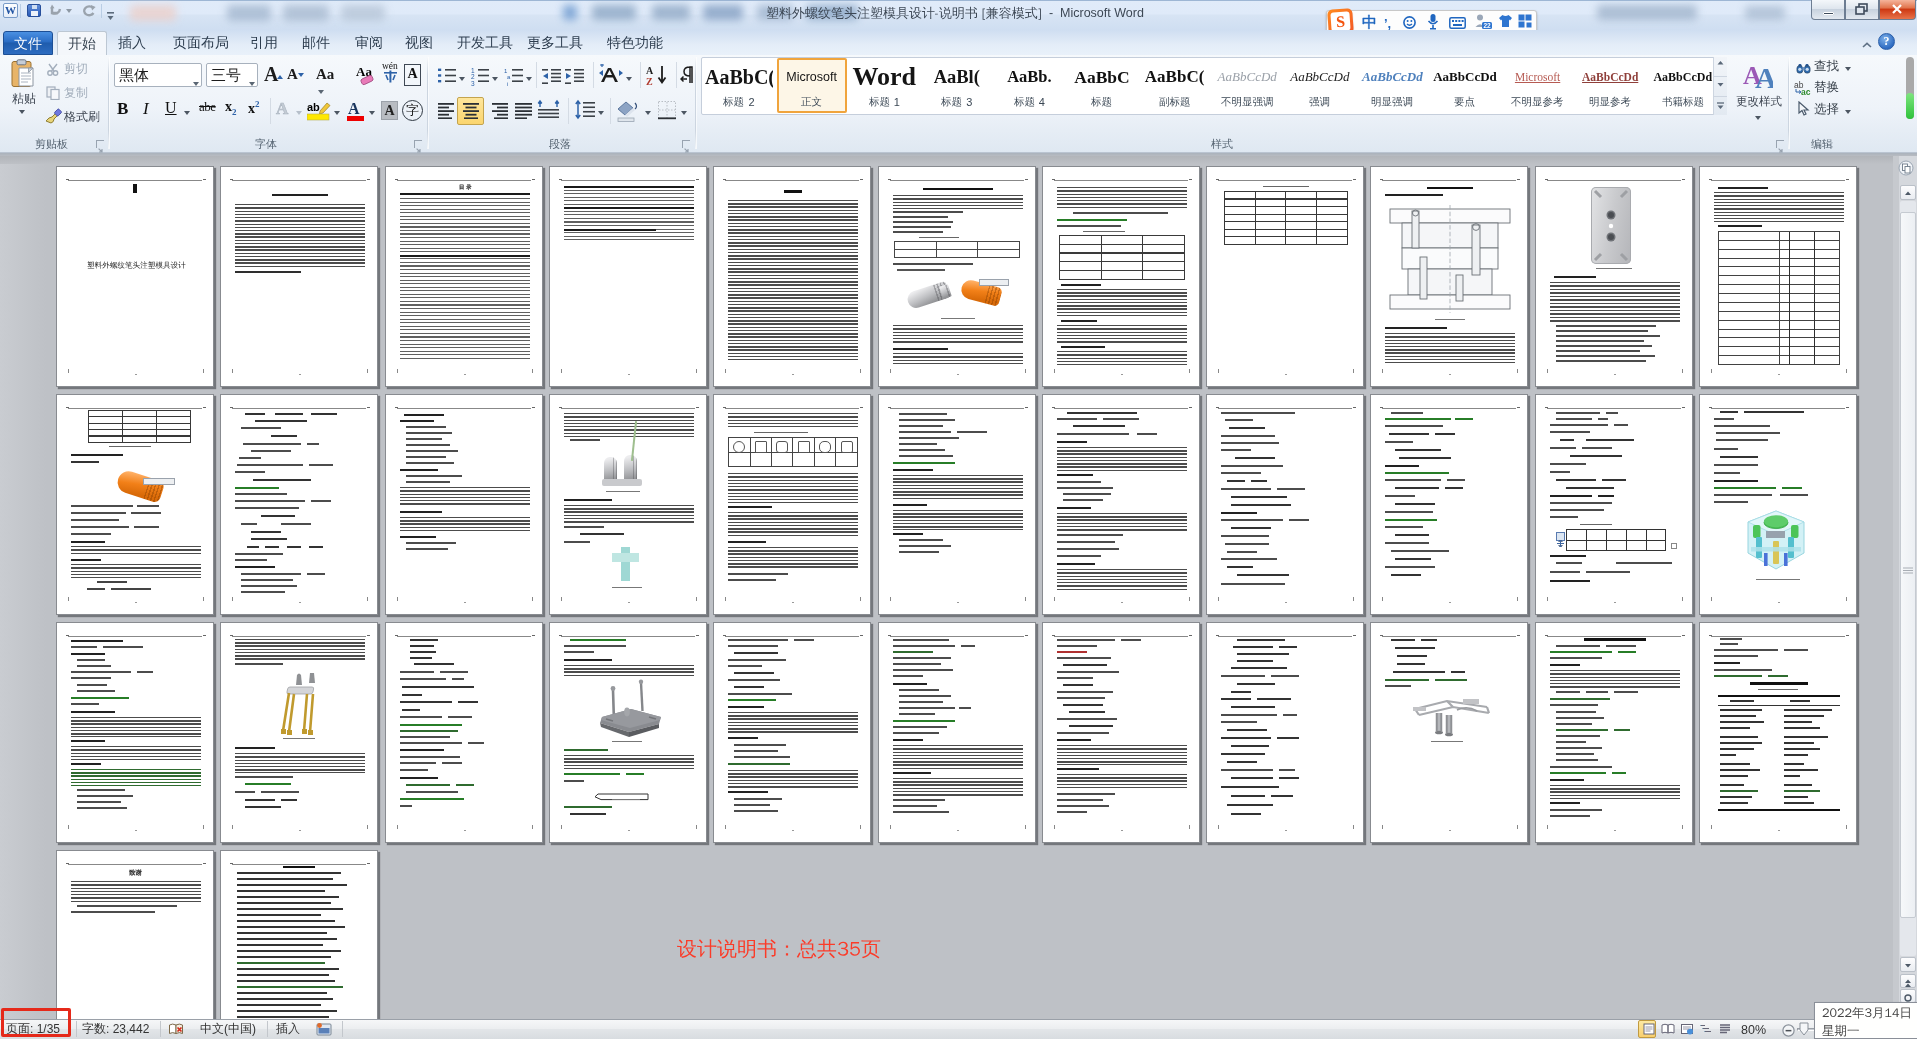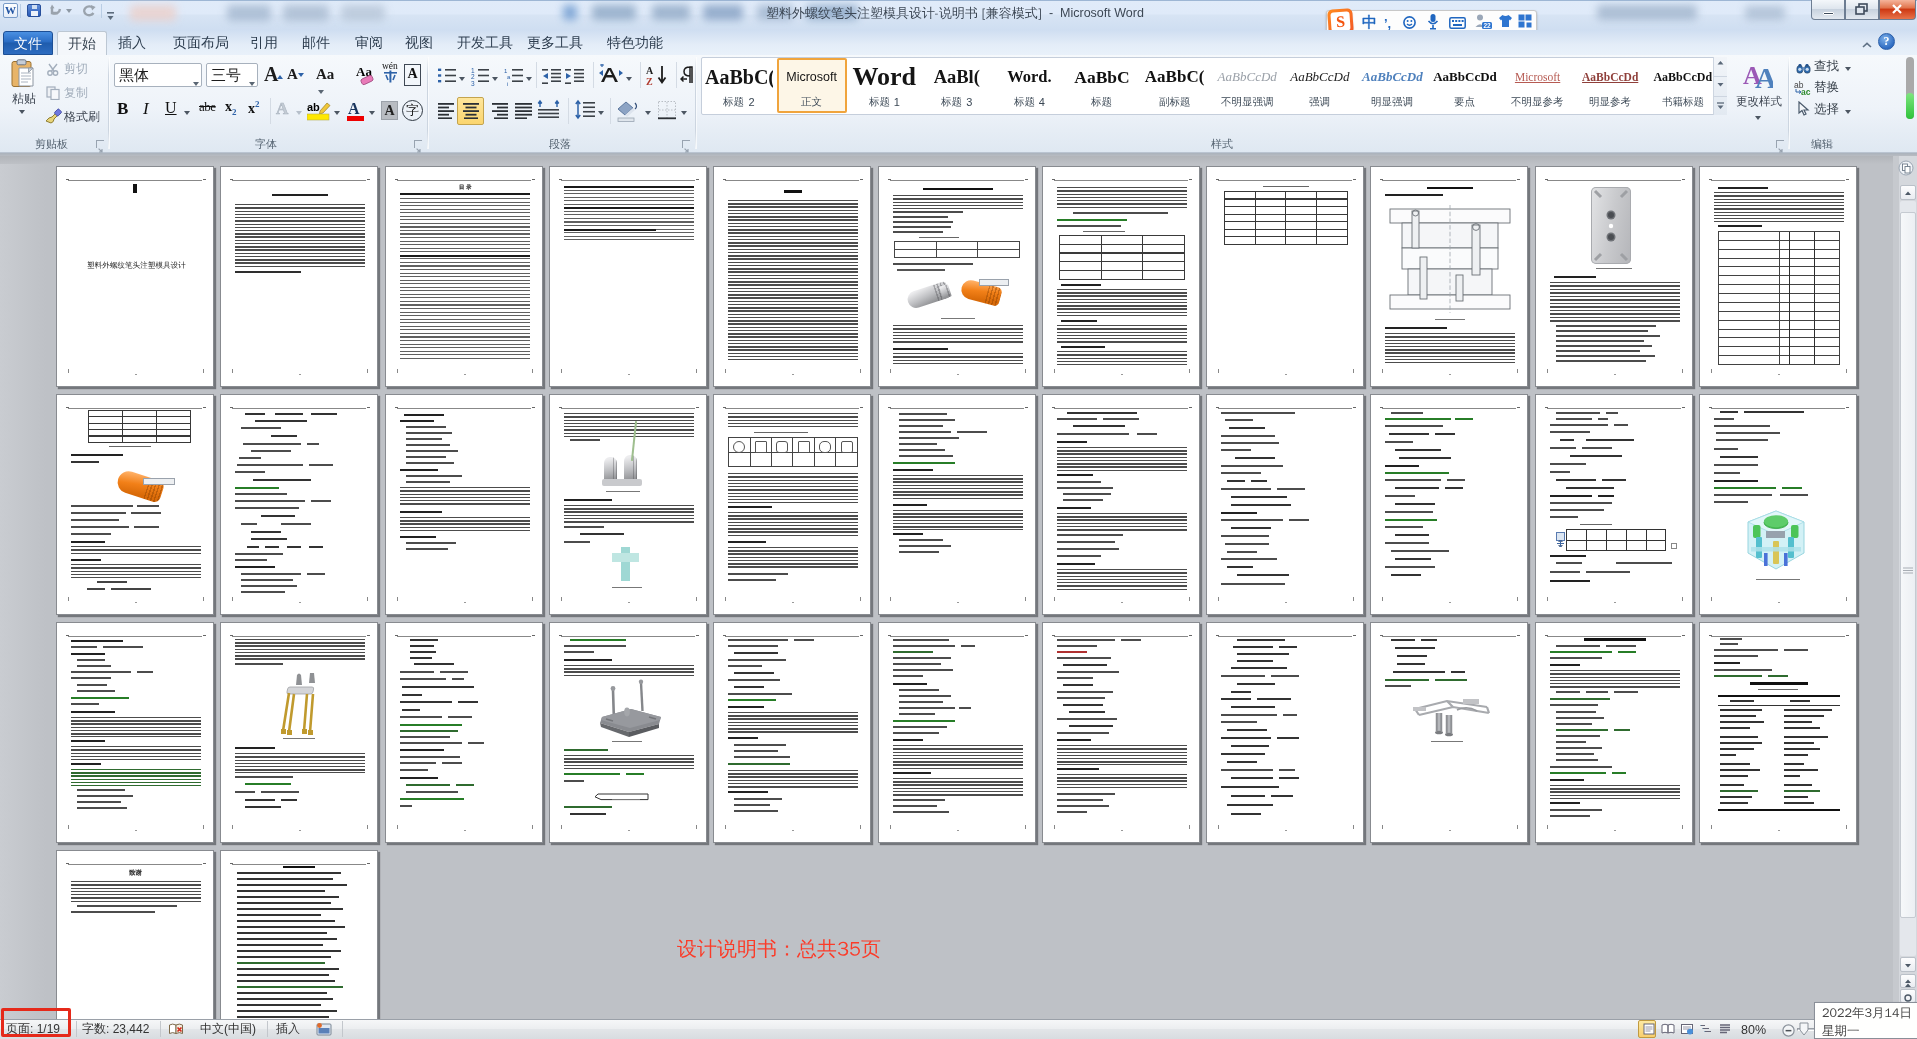--- a/index.html
+++ b/index.html
@@ -414,21 +414,21 @@
       <path fill="#3a4754" d="M10.1 9.2Q10 9.5 10.1 9.9Q9.4 9.8 8.8 9.8H1.4Q0.8 9.8 0.2 9.9Q0.2 9.5 0.2 9.2Q0.8 9.2 1.4 9.2H1.9V5.7Q1.9 4.9 1.8 4.2Q2.2 4.2 2.7 4.2Q2.6 4.9 2.6 5.7V9.2H5V1.8H1.9Q1.3 1.8 0.6 1.9Q0.7 1.5 0.6 1.2Q1.3 1.2 1.9 1.2H8.4Q9.1 1.2 9.7 1.2Q9.6 1.5 9.7 1.9Q9.1 1.8 8.4 1.8H5.7V5H7.8Q8.4 5 9 5Q9 5.3 9 5.6Q8.4 5.6 7.8 5.6H5.7V9.2H8.8Q9.4 9.2 10.1 9.2Z M15.1 7.8Q13.7 6.1 13.2 3.5H12.1Q11.5 3.5 10.8 3.6Q10.8 3.2 10.8 2.9Q11.5 2.9 12.1 2.9H18.9Q19.5 2.9 20.2 2.9Q20.1 3.2 20.2 3.6Q19.5 3.5 18.9 3.5H17.9Q17.7 5.2 16.9 6.7Q16.5 7.3 16.1 7.9Q16.8 8.6 17.8 9.1Q18.9 9.6 20.3 9.7Q20 10 19.9 10.5Q18.6 10.4 17.5 9.8Q16.4 9.2 15.6 8.4Q14.8 9.2 13.7 9.8Q12.5 10.4 11.1 10.6Q11.1 10.1 10.8 9.7Q12.2 9.6 13.3 9Q14.4 8.5 15.1 7.8ZM15.7 2.8Q15 1.8 14.2 1L14.8 0.4Q15.7 1.3 16.4 2.3ZM15.6 7.3Q16 6.8 16.2 6.3Q16.8 5 17 3.5H13.9Q14.4 5.7 15.6 7.3Z"></path>
     </svg></div>
 <div style="position:absolute;left:850.2px;top:62px;width:68px;height:30px;text-align:center;white-space:nowrap;overflow:hidden;line-height:30px;font-family:'Liberation Serif',serif;font-size:26px;color:#151515;font-weight:bold;">Word</div>
 <div style="position:absolute;left:848.2px;top:96px;width:72px;height:14px;text-align:center;white-space:nowrap"><svg class="z" width="22" height="13" viewBox="0 0 22 13">
       <path fill="#3a4754" d="M9.9 8.4 9.2 8.8 8.3 7.2 7.3 5.6 8 5.2 9 6.8ZM5.2 5.3Q5.5 5.5 5.9 5.6Q5.3 7.4 3.8 9.4Q3.5 9.1 3.1 9.1Q3.7 8.3 4.2 7.5Q4.6 6.6 5.2 5.3ZM6.5 9.2V4.3H5.2Q4.6 4.3 4.1 4.3Q4.1 4 4.1 3.7Q4.6 3.7 5.2 3.7H9.1Q9.6 3.7 10.1 3.7Q10.1 4 10.1 4.3Q9.6 4.3 9.1 4.3H7.2V9.5Q7.2 10.6 5.6 10.6H5.5Q5.6 10.1 5.3 9.7Q5.6 9.8 6 9.8Q6.3 9.8 6.4 9.7Q6.5 9.6 6.5 9.2ZM9.3 1.4Q9.3 1.7 9.3 2Q8.8 1.9 8.3 1.9H6Q5.4 1.9 4.9 2Q4.9 1.7 4.9 1.4Q5.4 1.4 6 1.4H8.3Q8.8 1.4 9.3 1.4ZM0.7 8.8Q0.4 8.5 -0 8.5Q0.3 7.9 0.8 7Q1.3 6.2 1.6 5.3Q1.9 4.4 2.2 3.5H1.4Q0.9 3.5 0.3 3.5Q0.4 3.2 0.3 2.8Q0.9 2.9 1.4 2.9H2.3V2.2Q2.3 1.5 2.3 0.7Q2.7 0.8 3.1 0.7Q3 1.5 3 2.2V2.9L4.3 2.8Q4.3 3.2 4.3 3.5L3 3.5V4.7L3.3 4.5Q4 5.5 4.5 6.5L3.8 6.9Q3.6 6.4 3.3 5.9L3 5.5V9.1Q3 9.9 3.1 10.6Q2.7 10.6 2.3 10.6Q2.3 9.9 2.3 9.1V5.2Q1.6 7.4 0.7 8.8Z M19.7 9.2Q19 8.2 17.9 7.6L18.3 7Q19.5 7.7 20.3 8.8ZM17.3 6.1V5.3Q17.3 4.6 17.3 3.9Q17.6 4 18 3.9Q18 4.6 18 5.3V6.1Q18 7.2 17.3 8.1Q16.6 9 15.6 9.3Q15.5 8.9 15.1 8.7Q16 8.6 16.6 7.8Q17.3 7.1 17.3 6.1ZM16.6 7.3Q16.2 7.3 15.8 7.3Q15.9 6.7 15.9 6V2.6Q16.3 2.6 16.7 2.6L17.2 1.3H16.3Q15.9 1.3 15.4 1.4Q15.5 1.1 15.4 0.9Q15.9 0.9 16.3 0.9H18.8Q19.2 0.9 19.7 0.9Q19.7 1.1 19.7 1.4Q19.2 1.3 18.8 1.3H18L17.5 2.6H19.5V7.3H18.9V3.1H16.5V6Q16.5 6.7 16.6 7.3ZM13.1 5.9H11.9Q11.5 5.9 11 5.9Q11.1 5.7 11 5.4Q11.5 5.4 11.9 5.4H14.7Q15.1 5.4 15.6 5.4Q15.5 5.7 15.6 5.9Q15.1 5.9 14.7 5.9H13.8V7.2L14.6 7.2Q15.1 7.2 15.5 7.2Q15.5 7.4 15.5 7.6L14.5 7.6Q14.1 7.6 13.8 7.6V9H13.3Q13.9 9.3 14.3 9.4Q15.4 9.7 16.4 9.7L18.1 9.8Q19.7 9.8 20.3 9.8Q20 10.1 20 10.5L17.1 10.4Q16.6 10.4 15.9 10.4Q15.3 10.3 14.9 10.2Q14.5 10.2 14.1 10.1Q13 9.8 12.3 9.1Q11.9 9.8 11.2 10.4Q11 10.1 10.7 10Q11.1 9.8 11.4 9.4Q11.7 9 11.8 8.5Q11.8 8.4 11.7 8.3L11.9 8.2Q11.9 7.9 11.8 7.4Q11.7 6.9 11.7 6.6Q12.1 6.5 12.5 6.4Q12.5 6.6 12.5 7.1Q12.6 7.7 12.5 8.3Q12.8 8.7 13.1 8.9ZM12 4.5Q12.1 2.7 12 0.9H14.8Q14.7 2.7 14.8 4.5ZM12.6 1.3V2.4H14.2V1.3ZM12.6 2.8V4.1H14.2V2.8Z"></path>
     </svg><span style="font-size:11px;color:#3a4754;vertical-align:top;line-height:13px"> 1</span></div>
 <div style="position:absolute;left:922.8px;top:62px;width:68px;height:30px;text-align:center;white-space:nowrap;overflow:hidden;line-height:30px;font-family:'Liberation Serif',serif;font-size:18.5px;color:#151515;font-weight:bold;">AaBl(</div>
 <div style="position:absolute;left:920.8px;top:96px;width:72px;height:14px;text-align:center;white-space:nowrap"><svg class="z" width="22" height="13" viewBox="0 0 22 13">
       <path fill="#3a4754" d="M9.9 8.4 9.2 8.8 8.3 7.2 7.3 5.6 8 5.2 9 6.8ZM5.2 5.3Q5.5 5.5 5.9 5.6Q5.3 7.4 3.8 9.4Q3.5 9.1 3.1 9.1Q3.7 8.3 4.2 7.5Q4.6 6.6 5.2 5.3ZM6.5 9.2V4.3H5.2Q4.6 4.3 4.1 4.3Q4.1 4 4.1 3.7Q4.6 3.7 5.2 3.7H9.1Q9.6 3.7 10.1 3.7Q10.1 4 10.1 4.3Q9.6 4.3 9.1 4.3H7.2V9.5Q7.2 10.6 5.6 10.6H5.5Q5.6 10.1 5.3 9.7Q5.6 9.8 6 9.8Q6.3 9.8 6.4 9.7Q6.5 9.6 6.5 9.2ZM9.3 1.4Q9.3 1.7 9.3 2Q8.8 1.9 8.3 1.9H6Q5.4 1.9 4.9 2Q4.9 1.7 4.9 1.4Q5.4 1.4 6 1.4H8.3Q8.8 1.4 9.3 1.4ZM0.7 8.8Q0.4 8.5 -0 8.5Q0.3 7.9 0.8 7Q1.3 6.2 1.6 5.3Q1.9 4.4 2.2 3.5H1.4Q0.9 3.5 0.3 3.5Q0.4 3.2 0.3 2.8Q0.9 2.9 1.4 2.9H2.3V2.2Q2.3 1.5 2.3 0.7Q2.7 0.8 3.1 0.7Q3 1.5 3 2.2V2.9L4.3 2.8Q4.3 3.2 4.3 3.5L3 3.5V4.7L3.3 4.5Q4 5.5 4.5 6.5L3.8 6.9Q3.6 6.4 3.3 5.9L3 5.5V9.1Q3 9.9 3.1 10.6Q2.7 10.6 2.3 10.6Q2.3 9.9 2.3 9.1V5.2Q1.6 7.4 0.7 8.8Z M19.7 9.2Q19 8.2 17.9 7.6L18.3 7Q19.5 7.7 20.3 8.8ZM17.3 6.1V5.3Q17.3 4.6 17.3 3.9Q17.6 4 18 3.9Q18 4.6 18 5.3V6.1Q18 7.2 17.3 8.1Q16.6 9 15.6 9.3Q15.5 8.9 15.1 8.7Q16 8.6 16.6 7.8Q17.3 7.1 17.3 6.1ZM16.6 7.3Q16.2 7.3 15.8 7.3Q15.9 6.7 15.9 6V2.6Q16.3 2.6 16.7 2.6L17.2 1.3H16.3Q15.9 1.3 15.4 1.4Q15.5 1.1 15.4 0.9Q15.9 0.9 16.3 0.9H18.8Q19.2 0.9 19.7 0.9Q19.7 1.1 19.7 1.4Q19.2 1.3 18.8 1.3H18L17.5 2.6H19.5V7.3H18.9V3.1H16.5V6Q16.5 6.7 16.6 7.3ZM13.1 5.9H11.9Q11.5 5.9 11 5.9Q11.1 5.7 11 5.4Q11.5 5.4 11.9 5.4H14.7Q15.1 5.4 15.6 5.4Q15.5 5.7 15.6 5.9Q15.1 5.9 14.7 5.9H13.8V7.2L14.6 7.2Q15.1 7.2 15.5 7.2Q15.5 7.4 15.5 7.6L14.5 7.6Q14.1 7.6 13.8 7.6V9H13.3Q13.9 9.3 14.3 9.4Q15.4 9.7 16.4 9.7L18.1 9.8Q19.7 9.8 20.3 9.8Q20 10.1 20 10.5L17.1 10.4Q16.6 10.4 15.9 10.4Q15.3 10.3 14.9 10.2Q14.5 10.2 14.1 10.1Q13 9.8 12.3 9.1Q11.9 9.8 11.2 10.4Q11 10.1 10.7 10Q11.1 9.8 11.4 9.4Q11.7 9 11.8 8.5Q11.8 8.4 11.7 8.3L11.9 8.2Q11.9 7.9 11.8 7.4Q11.7 6.9 11.7 6.6Q12.1 6.5 12.5 6.4Q12.5 6.6 12.5 7.1Q12.6 7.7 12.5 8.3Q12.8 8.7 13.1 8.9ZM12 4.5Q12.1 2.7 12 0.9H14.8Q14.7 2.7 14.8 4.5ZM12.6 1.3V2.4H14.2V1.3ZM12.6 2.8V4.1H14.2V2.8Z"></path>
     </svg><span style="font-size:11px;color:#3a4754;vertical-align:top;line-height:13px"> 3</span></div>
-<div style="position:absolute;left:995.4px;top:62px;width:68px;height:30px;text-align:center;white-space:nowrap;overflow:hidden;line-height:30px;font-family:'Liberation Serif',serif;font-size:16.5px;color:#111;font-weight:bold;">Word.</div>
+<div style="position:absolute;left:995.4px;top:62px;width:68px;height:30px;text-align:center;white-space:nowrap;overflow:hidden;line-height:30px;font-family:'Liberation Serif',serif;font-size:16.5px;color:#111;font-weight:bold;">AaBb.</div>
 <div style="position:absolute;left:993.4px;top:96px;width:72px;height:14px;text-align:center;white-space:nowrap"><svg class="z" width="22" height="13" viewBox="0 0 22 13">
       <path fill="#3a4754" d="M9.9 8.4 9.2 8.8 8.3 7.2 7.3 5.6 8 5.2 9 6.8ZM5.2 5.3Q5.5 5.5 5.9 5.6Q5.3 7.4 3.8 9.4Q3.5 9.1 3.1 9.1Q3.7 8.3 4.2 7.5Q4.6 6.6 5.2 5.3ZM6.5 9.2V4.3H5.2Q4.6 4.3 4.1 4.3Q4.1 4 4.1 3.7Q4.6 3.7 5.2 3.7H9.1Q9.6 3.7 10.1 3.7Q10.1 4 10.1 4.3Q9.6 4.3 9.1 4.3H7.2V9.5Q7.2 10.6 5.6 10.6H5.5Q5.6 10.1 5.3 9.7Q5.6 9.8 6 9.8Q6.3 9.8 6.4 9.7Q6.5 9.6 6.5 9.2ZM9.3 1.4Q9.3 1.7 9.3 2Q8.8 1.9 8.3 1.9H6Q5.4 1.9 4.9 2Q4.9 1.7 4.9 1.4Q5.4 1.4 6 1.4H8.3Q8.8 1.4 9.3 1.4ZM0.7 8.8Q0.4 8.5 -0 8.5Q0.3 7.9 0.8 7Q1.3 6.2 1.6 5.3Q1.9 4.4 2.2 3.5H1.4Q0.9 3.5 0.3 3.5Q0.4 3.2 0.3 2.8Q0.9 2.9 1.4 2.9H2.3V2.2Q2.3 1.5 2.3 0.7Q2.7 0.8 3.1 0.7Q3 1.5 3 2.2V2.9L4.3 2.8Q4.3 3.2 4.3 3.5L3 3.5V4.7L3.3 4.5Q4 5.5 4.5 6.5L3.8 6.9Q3.6 6.4 3.3 5.9L3 5.5V9.1Q3 9.9 3.1 10.6Q2.7 10.6 2.3 10.6Q2.3 9.9 2.3 9.1V5.2Q1.6 7.4 0.7 8.8Z M19.7 9.2Q19 8.2 17.9 7.6L18.3 7Q19.5 7.7 20.3 8.8ZM17.3 6.1V5.3Q17.3 4.6 17.3 3.9Q17.6 4 18 3.9Q18 4.6 18 5.3V6.1Q18 7.2 17.3 8.1Q16.6 9 15.6 9.3Q15.5 8.9 15.1 8.7Q16 8.6 16.6 7.8Q17.3 7.1 17.3 6.1ZM16.6 7.3Q16.2 7.3 15.8 7.3Q15.9 6.7 15.9 6V2.6Q16.3 2.6 16.7 2.6L17.2 1.3H16.3Q15.9 1.3 15.4 1.4Q15.5 1.1 15.4 0.9Q15.9 0.9 16.3 0.9H18.8Q19.2 0.9 19.7 0.9Q19.7 1.1 19.7 1.4Q19.2 1.3 18.8 1.3H18L17.5 2.6H19.5V7.3H18.9V3.1H16.5V6Q16.5 6.7 16.6 7.3ZM13.1 5.9H11.9Q11.5 5.9 11 5.9Q11.1 5.7 11 5.4Q11.5 5.4 11.9 5.4H14.7Q15.1 5.4 15.6 5.4Q15.5 5.7 15.6 5.9Q15.1 5.9 14.7 5.9H13.8V7.2L14.6 7.2Q15.1 7.2 15.5 7.2Q15.5 7.4 15.5 7.6L14.5 7.6Q14.1 7.6 13.8 7.6V9H13.3Q13.9 9.3 14.3 9.4Q15.4 9.7 16.4 9.7L18.1 9.8Q19.7 9.8 20.3 9.8Q20 10.1 20 10.5L17.1 10.4Q16.6 10.4 15.9 10.4Q15.3 10.3 14.9 10.2Q14.5 10.2 14.1 10.1Q13 9.8 12.3 9.1Q11.9 9.8 11.2 10.4Q11 10.1 10.7 10Q11.1 9.8 11.4 9.4Q11.7 9 11.8 8.5Q11.8 8.4 11.7 8.3L11.9 8.2Q11.9 7.9 11.8 7.4Q11.7 6.9 11.7 6.6Q12.1 6.5 12.5 6.4Q12.5 6.6 12.5 7.1Q12.6 7.7 12.5 8.3Q12.8 8.7 13.1 8.9ZM12 4.5Q12.1 2.7 12 0.9H14.8Q14.7 2.7 14.8 4.5ZM12.6 1.3V2.4H14.2V1.3ZM12.6 2.8V4.1H14.2V2.8Z"></path>
     </svg><span style="font-size:11px;color:#3a4754;vertical-align:top;line-height:13px"> 4</span></div>
 <div style="position:absolute;left:1068px;top:62px;width:68px;height:30px;text-align:center;white-space:nowrap;overflow:hidden;line-height:30px;font-family:'Liberation Serif',serif;font-size:17.5px;color:#111;font-weight:bold;">AaBbC</div>
 <div style="position:absolute;left:1066px;top:96px;width:72px;height:14px;text-align:center;white-space:nowrap"><svg class="z" width="22" height="13" viewBox="0 0 22 13">
       <path fill="#3a4754" d="M9.9 8.4 9.2 8.8 8.3 7.2 7.3 5.6 8 5.2 9 6.8ZM5.2 5.3Q5.5 5.5 5.9 5.6Q5.3 7.4 3.8 9.4Q3.5 9.1 3.1 9.1Q3.7 8.3 4.2 7.5Q4.6 6.6 5.2 5.3ZM6.5 9.2V4.3H5.2Q4.6 4.3 4.1 4.3Q4.1 4 4.1 3.7Q4.6 3.7 5.2 3.7H9.1Q9.6 3.7 10.1 3.7Q10.1 4 10.1 4.3Q9.6 4.3 9.1 4.3H7.2V9.5Q7.2 10.6 5.6 10.6H5.5Q5.6 10.1 5.3 9.7Q5.6 9.8 6 9.8Q6.3 9.8 6.4 9.7Q6.5 9.6 6.5 9.2ZM9.3 1.4Q9.3 1.7 9.3 2Q8.8 1.9 8.3 1.9H6Q5.4 1.9 4.9 2Q4.9 1.7 4.9 1.4Q5.4 1.4 6 1.4H8.3Q8.8 1.4 9.3 1.4ZM0.7 8.8Q0.4 8.5 -0 8.5Q0.3 7.9 0.8 7Q1.3 6.2 1.6 5.3Q1.9 4.4 2.2 3.5H1.4Q0.9 3.5 0.3 3.5Q0.4 3.2 0.3 2.8Q0.9 2.9 1.4 2.9H2.3V2.2Q2.3 1.5 2.3 0.7Q2.7 0.8 3.1 0.7Q3 1.5 3 2.2V2.9L4.3 2.8Q4.3 3.2 4.3 3.5L3 3.5V4.7L3.3 4.5Q4 5.5 4.5 6.5L3.8 6.9Q3.6 6.4 3.3 5.9L3 5.5V9.1Q3 9.9 3.1 10.6Q2.7 10.6 2.3 10.6Q2.3 9.9 2.3 9.1V5.2Q1.6 7.4 0.7 8.8Z M19.7 9.2Q19 8.2 17.9 7.6L18.3 7Q19.5 7.7 20.3 8.8ZM17.3 6.1V5.3Q17.3 4.6 17.3 3.9Q17.6 4 18 3.9Q18 4.6 18 5.3V6.1Q18 7.2 17.3 8.1Q16.6 9 15.6 9.3Q15.5 8.9 15.1 8.7Q16 8.6 16.6 7.8Q17.3 7.1 17.3 6.1ZM16.6 7.3Q16.2 7.3 15.8 7.3Q15.9 6.7 15.9 6V2.6Q16.3 2.6 16.7 2.6L17.2 1.3H16.3Q15.9 1.3 15.4 1.4Q15.5 1.1 15.4 0.9Q15.9 0.9 16.3 0.9H18.8Q19.2 0.9 19.7 0.9Q19.7 1.1 19.7 1.4Q19.2 1.3 18.8 1.3H18L17.5 2.6H19.5V7.3H18.9V3.1H16.5V6Q16.5 6.7 16.6 7.3ZM13.1 5.9H11.9Q11.5 5.9 11 5.9Q11.1 5.7 11 5.4Q11.5 5.4 11.9 5.4H14.7Q15.1 5.4 15.6 5.4Q15.5 5.7 15.6 5.9Q15.1 5.9 14.7 5.9H13.8V7.2L14.6 7.2Q15.1 7.2 15.5 7.2Q15.5 7.4 15.5 7.6L14.5 7.6Q14.1 7.6 13.8 7.6V9H13.3Q13.9 9.3 14.3 9.4Q15.4 9.7 16.4 9.7L18.1 9.8Q19.7 9.8 20.3 9.8Q20 10.1 20 10.5L17.1 10.4Q16.6 10.4 15.9 10.4Q15.3 10.3 14.9 10.2Q14.5 10.2 14.1 10.1Q13 9.8 12.3 9.1Q11.9 9.8 11.2 10.4Q11 10.1 10.7 10Q11.1 9.8 11.4 9.4Q11.7 9 11.8 8.5Q11.8 8.4 11.7 8.3L11.9 8.2Q11.9 7.9 11.8 7.4Q11.7 6.9 11.7 6.6Q12.1 6.5 12.5 6.4Q12.5 6.6 12.5 7.1Q12.6 7.7 12.5 8.3Q12.8 8.7 13.1 8.9ZM12 4.5Q12.1 2.7 12 0.9H14.8Q14.7 2.7 14.8 4.5ZM12.6 1.3V2.4H14.2V1.3ZM12.6 2.8V4.1H14.2V2.8Z"></path>
     </svg></div>
 <div style="position:absolute;left:1140.6px;top:62px;width:68px;height:30px;text-align:center;white-space:nowrap;overflow:hidden;line-height:30px;font-family:'Liberation Serif',serif;font-size:17px;color:#111;font-weight:bold;">AaBbC(</div>
 <div style="position:absolute;left:1138.6px;top:96px;width:72px;height:14px;text-align:center;white-space:nowrap"><svg class="z" width="32" height="13" viewBox="0 0 32 13">
       <path fill="#3a4754" d="M1.4 10.5Q1.1 10.5 0.7 10.5Q0.7 9.8 0.7 9.1V5.6H5.9V10.5H5.2V9.7H1.4Q1.4 10.1 1.4 10.5ZM1.4 4.8Q1.5 3.7 1.4 2.6H5.2Q5.1 3.7 5.2 4.8ZM6.2 1.3Q6.2 1.6 6.2 1.9Q5.7 1.8 5.2 1.8H1.4Q0.9 1.8 0.4 1.9Q0.4 1.6 0.4 1.3Q0.9 1.4 1.4 1.4H5.2Q5.7 1.4 6.2 1.3ZM3.7 9.2H5.2V7.8H3.7ZM3 9.2V7.8H1.4V9.2ZM3.7 7.4H5.2V6.1H3.7ZM3 7.4V6.1H1.4V7.4ZM2.1 3.1V4.4H4.5L4.5 3.1ZM8 10.7Q8.1 10.1 7.8 9.8Q8.1 9.9 8.5 9.9Q8.8 9.9 9 9.8Q9.1 9.7 9.1 9.2V2.4Q9.1 1.6 9 0.9Q9.4 1 9.8 0.9Q9.8 1.6 9.8 2.4V9.4Q9.8 10.3 9.1 10.6Q8.6 10.7 8 10.7ZM7.8 8Q7.4 8 7 8Q7.1 7.3 7.1 6.5V3.9Q7.1 3.1 7 2.4Q7.4 2.5 7.8 2.4Q7.7 3.1 7.7 3.9V6.5Q7.7 7.3 7.8 8Z M20.4 8.4 19.7 8.8 18.8 7.2 17.8 5.6 18.5 5.2 19.5 6.8ZM15.7 5.3Q16 5.5 16.4 5.6Q15.8 7.4 14.3 9.4Q14 9.1 13.6 9.1Q14.2 8.3 14.7 7.5Q15.1 6.6 15.7 5.3ZM17 9.2V4.3H15.7Q15.1 4.3 14.6 4.3Q14.6 4 14.6 3.7Q15.1 3.7 15.7 3.7H19.6Q20.1 3.7 20.6 3.7Q20.6 4 20.6 4.3Q20.1 4.3 19.6 4.3H17.7V9.5Q17.7 10.6 16.1 10.6H16Q16.1 10.1 15.8 9.7Q16.1 9.8 16.5 9.8Q16.8 9.8 16.9 9.7Q17 9.6 17 9.2ZM19.8 1.4Q19.8 1.7 19.8 2Q19.3 1.9 18.8 1.9H16.5Q15.9 1.9 15.4 2Q15.4 1.7 15.4 1.4Q15.9 1.4 16.5 1.4H18.8Q19.3 1.4 19.8 1.4ZM11.2 8.8Q10.9 8.5 10.5 8.5Q10.8 7.9 11.3 7Q11.8 6.2 12.1 5.3Q12.4 4.4 12.7 3.5H11.9Q11.4 3.5 10.8 3.5Q10.9 3.2 10.8 2.8Q11.4 2.9 11.9 2.9H12.8V2.2Q12.8 1.5 12.8 0.7Q13.2 0.8 13.6 0.7Q13.5 1.5 13.5 2.2V2.9L14.8 2.8Q14.8 3.2 14.8 3.5L13.5 3.5V4.7L13.8 4.5Q14.5 5.5 15 6.5L14.3 6.9Q14.1 6.4 13.8 5.9L13.5 5.5V9.1Q13.5 9.9 13.6 10.6Q13.2 10.6 12.8 10.6Q12.8 9.9 12.8 9.1V5.2Q12.1 7.4 11.2 8.8Z M30.2 9.2Q29.5 8.2 28.4 7.6L28.8 7Q30 7.7 30.8 8.8ZM27.8 6.1V5.3Q27.8 4.6 27.8 3.9Q28.1 4 28.5 3.9Q28.5 4.6 28.5 5.3V6.1Q28.5 7.2 27.8 8.1Q27.1 9 26.1 9.3Q26 8.9 25.6 8.7Q26.5 8.6 27.1 7.8Q27.8 7.1 27.8 6.1ZM27.1 7.3Q26.7 7.3 26.3 7.3Q26.4 6.7 26.4 6V2.6Q26.8 2.6 27.2 2.6L27.7 1.3H26.8Q26.4 1.3 25.9 1.4Q26 1.1 25.9 0.9Q26.4 0.9 26.8 0.9H29.3Q29.7 0.9 30.2 0.9Q30.2 1.1 30.2 1.4Q29.7 1.3 29.3 1.3H28.5L28 2.6H30V7.3H29.4V3.1H27V6Q27 6.7 27.1 7.3ZM23.6 5.9H22.4Q22 5.9 21.5 5.9Q21.6 5.7 21.5 5.4Q22 5.4 22.4 5.4H25.2Q25.6 5.4 26.1 5.4Q26 5.7 26.1 5.9Q25.6 5.9 25.2 5.9H24.3V7.2L25.1 7.2Q25.6 7.2 26 7.2Q26 7.4 26 7.6L25 7.6Q24.6 7.6 24.3 7.6V9H23.8Q24.4 9.3 24.8 9.4Q25.9 9.7 26.9 9.7L28.6 9.8Q30.2 9.8 30.8 9.8Q30.5 10.1 30.5 10.5L27.6 10.4Q27.1 10.4 26.4 10.4Q25.8 10.3 25.4 10.2Q25 10.2 24.6 10.1Q23.5 9.8 22.8 9.1Q22.4 9.8 21.7 10.4Q21.5 10.1 21.2 10Q21.6 9.8 21.9 9.4Q22.2 9 22.3 8.5Q22.3 8.4 22.2 8.3L22.4 8.2Q22.4 7.9 22.3 7.4Q22.2 6.9 22.2 6.6Q22.6 6.5 23 6.4Q23 6.6 23 7.1Q23.1 7.7 23 8.3Q23.3 8.7 23.6 8.9ZM22.5 4.5Q22.6 2.7 22.5 0.9H25.3Q25.2 2.7 25.3 4.5ZM23.1 1.3V2.4H24.7V1.3ZM23.1 2.8V4.1H24.7V2.8Z"></path>
@@ -1595,21 +1595,21 @@
         <div style="position:absolute;left:16px;top:165px;width:92px;height:1.5px;background:#333"></div>
       </div>
     </div>
   </div>
 <div style="position:absolute;left:677px;top:938px;width:200px;height:24px;"><svg class="z" width="204" height="23" viewBox="0 0 204 23">
       <path fill="#fb3b28" d="M8.4 10.6Q8.5 10 8.4 9.4Q9.6 9.5 10.7 9.5H16.8Q16 12.9 13.6 15.5Q15.9 17.7 19.2 18.4Q18.5 18.9 18.3 19.7Q15.2 18.9 12.7 16.4Q9.4 19.4 5 19.9Q4.7 19.1 4.2 18.5Q6.3 18.4 8.3 17.6Q10.2 16.8 11.8 15.4Q10.1 13.3 9 10.6Q8.7 10.6 8.4 10.6ZM9 2.1 15.6 2.1 15.5 6.9Q15.5 7.1 15.6 7.2Q15.8 7.3 16 7.3H16.7Q17.8 7.3 18.9 7.3Q18.9 7.9 18.9 8.5H15.9Q15.2 8.5 14.7 8Q14.2 7.6 14.2 6.9V3.2H10.4L10.4 5.3Q10.4 7 9.3 8.3Q8.3 9.7 6.7 10.2Q6.5 9.4 5.8 8.9Q7.2 8.7 8.1 7.6Q9 6.5 9 5.3ZM14.9 10.6H10.4Q11.3 12.9 12.7 14.5Q14.2 12.7 14.9 10.6ZM0.1 9.1Q0.2 8.4 0.1 7.8Q1.3 7.9 2.4 7.9H4.5V16.3L6.2 14L6.8 13L7.7 13.9L7 14.6L3.9 19.1L2.9 18.3Q3.1 17.9 3.1 17.4V9H2.4Q1.3 9 0.1 9.1ZM4.4 5.4Q3.3 3.7 1.8 2.5L2.8 1.3Q4.5 2.7 5.7 4.5Z M34.3 20Q33.5 19.9 32.7 20Q32.8 18.5 32.8 17.1V8.8H30Q28.8 8.8 27.5 8.9Q27.6 8.2 27.5 7.5Q28.8 7.6 30 7.6H32.8V4.1Q32.8 2.6 32.7 1.2Q33.5 1.3 34.3 1.2Q34.2 2.6 34.2 4.1V7.6H36.8Q38.1 7.6 39.3 7.5Q39.3 8.2 39.3 8.9Q38.1 8.8 36.8 8.8H34.2V17.1Q34.2 18.5 34.3 20ZM20.1 9.1Q20.2 8.4 20.1 7.8Q21.3 7.9 22.5 7.9H24.6V16.3L26.4 14L27 13L27.9 13.9L27.2 14.6L24 19.1L23 18.3Q23.2 17.9 23.2 17.4V9H22.5Q21.3 9 20.1 9.1ZM24.5 5.4Q23.4 3.7 21.9 2.5L22.9 1.3Q24.6 2.7 25.8 4.5Z M55.4 19.7Q54.5 19.7 53.9 19.2Q53.4 18.6 53.4 17.7V12H51.8Q51.8 14 51 15.9Q50.2 17.7 48.8 18.9Q47.3 20.1 45.5 20.4Q45.1 19.4 44.3 18.9Q46.9 18.8 48.3 17.5Q49.1 16.6 49.7 15.2Q50.4 13.8 50.3 12H47.8Q48 8.9 47.8 5.9H53L53.3 4.9Q54.1 2.6 54.6 1.5Q55.3 1.8 56 2.1L54.4 5.9H57.2Q57 8.9 57.2 12H54.7V17.7Q54.7 18 54.9 18.3Q55.1 18.5 55.4 18.5L57.5 18.5Q57.7 18.5 57.8 18.4Q57.9 18.3 57.9 18.1L57.9 17.3L58.3 14.6Q58.9 15 59.6 14.9L59.1 18.3Q59.1 19.2 58.8 19.6Q58.7 19.7 58.6 19.7ZM50.7 5.9Q49.4 4 47.9 2.2L49 1.3Q50.6 3 51.9 5ZM49.1 6.9V11H55.8L55.9 6.9ZM40.1 9.4Q40.2 8.9 40.1 8.4Q41.2 8.5 42.2 8.5H44.6V16L46.1 14.5L46.6 13.7L47.4 14.4L46.8 15L44 18.4L43 17.7Q43.1 17.3 43.1 17V9.4ZM43.4 6Q42.2 4.1 40.7 2.3L42 1.5Q43.6 3.3 44.8 5.3Z M76.6 17.2V12.4H71.6Q71.6 15 70.2 17.1Q68.8 19.2 66.4 20.1Q66.1 19.3 65.3 18.9Q67.4 18.4 68.8 16.7Q70.2 14.9 70.2 12.4L70.2 1.9L78 1.9V17.8Q78 19.1 77.2 19.7Q76.3 20.2 74.5 20.2Q74.7 19.2 74 18.5Q74.6 18.6 75.4 18.6Q76.2 18.6 76.4 18.4Q76.6 18.2 76.6 17.2ZM62.7 15.2H61.3V2.5H67.9V15.2H66.5V14.2H62.7ZM76.6 7.1V2.9H71.6V7Q72.4 7.1 73.3 7.1ZM76.6 11.4V8.1H73.3Q72.4 8.1 71.6 8.1L71.6 11.4ZM66.5 7.9V3.6H62.7V7.9ZM66.5 8.9H62.7V13.2H66.5Z M97.7 6Q95.6 4.2 93.5 2.6L94.4 1.3Q96.7 3 98.7 4.8ZM89.5 20Q88.7 19.9 87.9 20Q87.9 18.5 87.9 17.1V11.5H82.9Q81.6 11.5 80.4 11.6Q80.4 10.9 80.4 10.2Q81.6 10.3 82.9 10.3H87.9V6.4H83.9Q82.7 6.4 81.4 6.4Q81.5 5.8 81.4 5.1Q82.7 5.2 83.9 5.2H87.9V4.1Q87.9 2.6 87.9 1.2Q88.7 1.3 89.5 1.2Q89.4 2.6 89.4 4.1V5.2H95.4V10.3H98.6V16.7Q98.6 17.4 97.9 17.9Q97.1 18.7 94.8 18.7Q95 17.7 94.3 16.9Q95 17 95.9 17Q96.8 17 97 16.9Q97.1 16.8 97.1 16.4V11.5H89.4V17.1Q89.4 18.5 89.5 20ZM89.4 10.3H93.9V6.4H89.4Z M111.1 9.7H108.9V7.4H111.1ZM111.1 17.6H108.9V15.3H111.1Z M125.1 12.4H123.8V5.5H127.7Q126.2 3.9 124.6 2.5L125.6 1.4Q127.3 2.9 128.8 4.6L127.8 5.5H131.5Q131.1 5.2 130.5 5L131.5 3.9Q132.7 2.5 132.7 2.4L133.8 1.1Q134.3 1.7 134.9 2.1L133.8 3.4L132.5 4.8L131.9 5.5H136.3V12.4H134.9V11.3H125.1ZM134.9 6.5H125.1V10.3H134.9ZM138.1 19.1Q137 17.3 135.6 15.7L136.8 14.8Q138.2 16.4 139.4 18.3ZM131 16.6Q130 14.9 128.7 13.6L129.7 12.6Q131.3 14 132.3 15.9ZM134.9 16.2Q135.4 16.5 136.2 16.6L135.6 19.2Q135.6 19.6 135.3 19.9Q135 20.2 134.6 20.2H127.2Q126.3 20.2 125.7 19.7Q125.2 19.1 125.2 18.2V16Q125.2 14.6 125.1 13.2Q125.8 13.3 126.6 13.2Q126.5 14.6 126.5 16V18.2Q126.5 18.6 126.7 18.8Q126.9 19 127.2 19H133.6Q134 19 134.2 18.8Q134.4 18.5 134.5 18.2ZM119.8 18.9Q121.1 16.7 122.2 14.4L123.6 14.9Q122.5 17.4 121.2 19.7Z M157.9 19.2 156.7 20.3 154.4 18 152.1 15.8 153.1 14.6 155.5 16.8ZM146.1 14.7Q146.7 15.2 147.4 15.5Q145.5 19 141.3 20.8Q141.2 20 140.6 19.6Q142.3 18.9 143.6 17.7Q144.8 16.6 146.1 14.7ZM159.2 12.2Q159.1 12.9 159.2 13.5Q158 13.4 156.9 13.4H142.6Q141.5 13.4 140.4 13.5Q140.4 12.9 140.4 12.2Q141.5 12.3 142.6 12.3H146.2V6.9H143.8Q142.7 6.9 141.5 6.9Q141.6 6.3 141.5 5.7Q142.7 5.7 143.8 5.7H146.2V4Q146.2 2.6 146.1 1.2Q146.9 1.3 147.7 1.2Q147.6 2.6 147.6 4V5.7H151.9V4Q151.9 2.6 151.8 1.2Q152.6 1.3 153.4 1.2Q153.3 2.6 153.3 4V5.7H155.7Q156.8 5.7 158 5.7Q157.9 6.3 158 6.9Q156.8 6.9 155.7 6.9H153.3V12.3H156.9Q158 12.3 159.2 12.2ZM151.9 12.3V6.9H147.6V12.3Z M171.2 13.8Q171.2 16.1 169 17.2Q167.7 17.8 166 17.8Q163.3 17.8 161.7 16.1Q161.1 15.4 160.8 14.5L162.4 13.9Q163.1 16.4 166 16.4Q168.2 16.4 169.1 15.1Q169.4 14.6 169.4 13.8Q169.4 12.5 168.2 11.7Q167.3 11.1 165 11.1H164.2V9.8Q166.2 9.8 166.5 9.8Q167.3 9.7 167.7 9.4Q168.6 9 168.9 7.9Q168.9 7.7 168.9 7.5Q168.9 5.9 167.4 5.3L166.8 5.1Q166.4 5 166 5Q164.3 5 163.4 6.3Q163 6.7 162.8 7.2L161.3 6.8Q162.1 4.6 164.4 3.9Q165.2 3.7 166.2 3.7Q168.4 3.7 169.7 4.9Q170.7 5.9 170.7 7.4Q170.7 8.8 169.5 9.7Q168.8 10.2 168 10.4V10.4Q169.9 10.7 170.8 12.1Q171.2 12.8 171.2 13.8Z M183 13Q183 15.5 181.1 16.8Q179.7 17.8 177.8 17.8Q175.7 17.8 174.2 16.5Q173.3 15.7 172.9 14.6L174.4 14.1Q175.1 15.9 176.9 16.3Q177.3 16.4 177.8 16.4Q180 16.4 180.9 14.9Q181.4 14.1 181.4 12.9Q181.4 11.2 180.1 10.2Q179.2 9.7 178.1 9.7Q176.4 9.7 175.2 11.1Q175.1 11.3 174.9 11.5L173.6 11.3L174 3.9H182.1L182 5.4H175.3L175 9.8Q176.5 8.3 178.3 8.3Q180.5 8.3 181.9 9.9Q183 11.2 183 13Z M192.7 12.6V10.7Q192.7 9.3 192.6 7.9Q193.4 8 194.2 7.9Q194.1 9.3 194.1 10.7V12.6Q194.1 13.4 193.8 14.3Q198.6 16.1 202.4 19.3L201.4 20.5Q197.7 17.4 193.2 15.7Q192.1 17.4 190.1 18.6Q188.1 19.8 185.9 20.2Q185.7 19.3 184.8 18.9Q186.8 18.7 188.6 17.8Q190.4 16.9 191.6 15.5Q192.7 14.1 192.7 12.6ZM189.2 15.5Q188.4 15.4 187.6 15.5Q187.7 14 187.7 12.6V5.9H191.2Q192 5 192.8 3.5H186.7Q185.5 3.5 184.4 3.6Q184.5 3 184.4 2.3Q185.5 2.4 186.7 2.4H200.9Q202 2.4 203.2 2.3Q203.1 3 203.2 3.6Q202 3.5 200.9 3.5H194.5Q194.1 4.6 193 5.9H199.9V15.4H198.5V7.1H192.1L191.9 7.2Q191.9 7.1 191.9 7.1H189.1V12.6Q189.1 14 189.2 15.5Z"></path>
     </svg></div>
 <div style="position:absolute;left:0;top:1019px;width:1917px;height:20px;background:linear-gradient(180deg,#f6f7f8 0,#eceef0 45%,#e2e5e8 50%,#d8dce0 100%);border-top:1px solid #9aa0a8"></div>
 <div style="position:absolute;top:1022px;height:15px;font-size:12px;color:#333;left:6px"><svg class="z" width="24" height="14" viewBox="0 0 24 14">
       <path fill="#333" d="M5.2 7.6V6.4Q5.2 5.6 5.2 4.7Q5.6 4.8 6.1 4.7Q6.1 5.6 6.1 6.4V7.6Q6.1 8.1 5.9 8.6Q8.7 9.6 11 11.6L10.4 12.3Q8.2 10.4 5.5 9.4Q4.9 10.4 3.7 11.2Q2.4 11.9 1.2 12.1Q1 11.6 0.5 11.3Q1.7 11.2 2.8 10.7Q3.9 10.1 4.5 9.3Q5.2 8.5 5.2 7.6ZM3.1 9.3Q2.6 9.2 2.2 9.3Q2.2 8.4 2.2 7.6V3.6H4.3Q4.8 3 5.3 2.1H1.6Q0.9 2.1 0.2 2.1Q0.3 1.8 0.2 1.4Q0.9 1.4 1.6 1.4H10.1Q10.8 1.4 11.5 1.4Q11.5 1.8 11.5 2.1Q10.8 2.1 10.1 2.1H6.3Q6.1 2.8 5.4 3.6H9.5V9.2H8.7V4.2H4.8L4.8 4.3Q4.7 4.3 4.7 4.2H3.1V7.6Q3.1 8.4 3.1 9.3Z M14 12Q13.6 12 13.1 12Q13.2 11.2 13.2 10.4V3.8H16.1Q16.6 3.1 17.1 1.9H13.4Q12.8 1.9 12.2 1.9Q12.2 1.6 12.2 1.3Q12.8 1.3 13.4 1.3H22.3Q22.9 1.3 23.5 1.3Q23.5 1.6 23.5 1.9Q22.9 1.9 22.3 1.9H18.1Q17.8 2.7 17.1 3.8H22.5V12H21.7V11.1H14Q14 11.6 14 12ZM19.7 10.5H21.7V4.4H19.7ZM18.9 5.9V4.4H16.6V5.9ZM18.9 8.1V6.5H16.6V8.1ZM18.9 10.5V8.7H16.6V10.5ZM15.8 10.5V4.4H14V10.5Z"></path>
-    </svg><span style="vertical-align:top;line-height:14px">: 1/19</span></div>
+    </svg><span style="vertical-align:top;line-height:14px">: 1/35</span></div>
 <div style="position:absolute;left:76px;top:1021px;width:1px;height:16px;background:#c3c7cc"></div>
 <div style="position:absolute;top:1022px;height:15px;font-size:12px;color:#333;left:82px"><svg class="z" width="24" height="14" viewBox="0 0 24 14">
       <path fill="#333" d="M11.5 7.2Q11.5 7.6 11.5 8Q10.8 7.9 10.1 7.9H6.5V10.9Q6.5 11.3 6.2 11.7Q5.6 12.1 4.3 12.1Q4.5 11.5 4 11.1Q4.4 11.1 4.9 11.1Q5.5 11.1 5.6 11.1Q5.7 11 5.7 10.7V7.9H1.7Q1.1 7.9 0.4 8Q0.4 7.6 0.4 7.2Q1.1 7.3 1.7 7.3H5.7V6.4L7.6 4.6H3.7Q3 4.6 2.3 4.7Q2.4 4.3 2.3 3.9Q3 4 3.7 4H8.9L9 4.7Q8.6 4.8 8.4 5.1L6.5 6.8V7.3H10.1Q10.8 7.3 11.5 7.2ZM1.5 4H0.7V1.7L5.5 1.7L4.6 1.1L5.1 0.3L6.4 1.2L6 1.7H10.8V4H10V2.4H1.5Z M12.5 7.7Q12.5 7.4 12.5 7.1Q13 7.2 13.6 7.2H14.2Q14.4 6.6 14.5 6.1Q15 6.2 15.5 6.3L15.1 7.2H17.2Q17.1 8.8 16.1 10.1Q16.7 10.6 17.3 11.2Q16.9 11.5 16.5 11.8Q16.1 11.2 15.5 10.7Q14.4 11.7 12.9 11.9Q12.7 11.5 12.4 11.1Q13.8 11.1 14.9 10.2Q14.2 9.6 13.4 9.2Q13.7 8.5 14 7.7ZM15.9 6.1Q15.4 6.1 15 6.1Q15 5.3 15 4.5V3.9Q14.8 4.5 14.3 5.2Q13.8 5.8 12.7 6.7Q12.5 6.4 12.1 6.2Q13.2 5.3 14.1 3.9H13.4Q12.9 3.9 12.3 4Q12.4 3.7 12.3 3.4L13.9 3.4L12.6 1.8L13.3 1.2L14.7 2.9L14.1 3.4H15V2.6Q15 1.8 15 1Q15.4 1 15.9 1Q15.8 1.8 15.8 2.6V3Q16.4 2.2 17 1.1Q17.4 1.3 17.8 1.5Q17.3 2.4 16.5 3.4L17.9 3.4Q17.9 3.7 17.9 4L16.4 3.9L17.6 5.4L16.9 6L15.8 4.6Q15.8 5.4 15.9 6.1ZM15.5 9.6Q16.1 8.8 16.3 7.7H14.8L14.4 8.9Q14.9 9.2 15.5 9.6ZM15.8 3.9V4.2L16.1 3.9ZM15.8 3.4H16.1Q16 3.3 15.8 3.2ZM19.2 1.1Q19.6 1.3 20 1.3Q19.8 2.3 19.6 3.3L19.5 3.5H22.1Q22.7 3.5 23.2 3.4Q23.2 3.8 23.2 4.2L22.1 4.1Q21.9 7 21 8.9Q22 10.4 23.6 11.1Q23.3 11.4 23.1 11.9Q21.6 11.1 20.6 9.6Q19.5 11.4 17.6 12.3Q17.5 11.7 17.2 11.4Q19.1 10.6 20.1 8.8Q19.2 7.2 19 5Q18.7 6.1 18 7.2Q17.7 6.8 17.2 6.8Q17.7 6 18.2 5.1Q18.7 4.1 18.9 3.1Q19.1 2.1 19.2 1.1ZM19.6 4.1Q19.7 5.3 19.9 6.4Q20.2 7.4 20.5 8.1Q21.2 6.5 21.3 4.1Z"></path>
     </svg><span style="vertical-align:top;line-height:14px">: 23,442</span></div>
 <div style="position:absolute;left:160px;top:1021px;width:1px;height:16px;background:#c3c7cc"></div>
 <div style="position:absolute;left:168px;top:1022px;width:16px;height:14px;"><svg width="16" height="14">
       <path d="M1.5 3 Q4.5 1.2 8 3 L8 11.5 Q4.5 9.7 1.5 11.5 Z" fill="#fff" stroke="#7d6a4a" stroke-width="1"></path>
       <path d="M14.5 3 Q11.5 1.2 8 3 L8 11.5 Q11.5 9.7 14.5 11.5 Z" fill="#f3ede0" stroke="#7d6a4a" stroke-width="1"></path>
       <path d="M9.5 5.5 L13.5 9.5 M13.5 5.5 L9.5 9.5" stroke="#d42a1a" stroke-width="1.7"></path>
     </svg></div>

